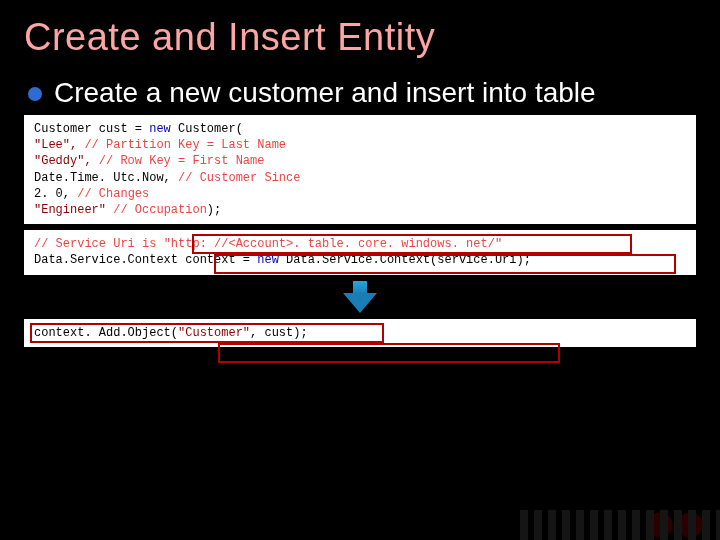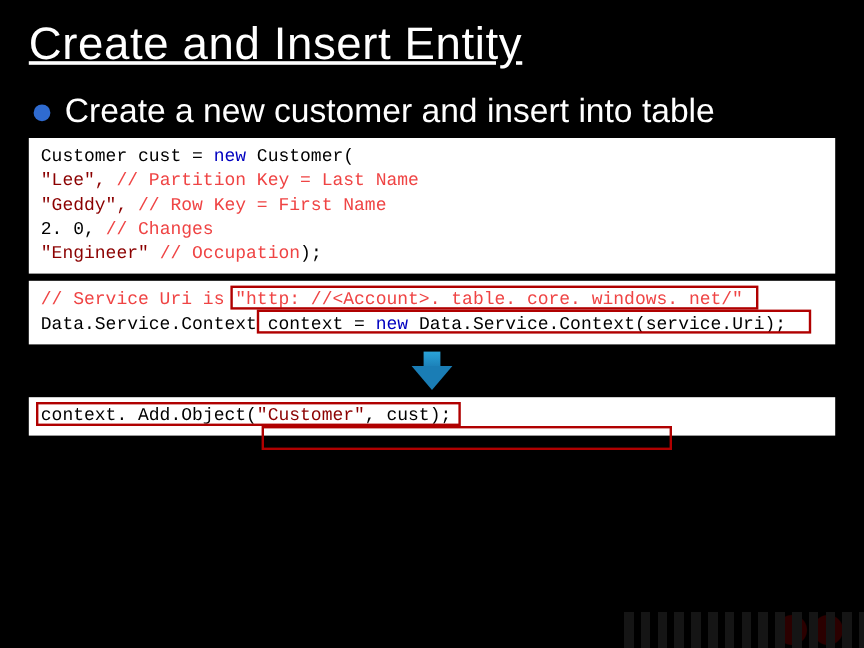--- a/index.html
+++ b/index.html
@@ -5,26 +5,25 @@
   * { box-sizing: border-box; margin: 0; padding: 0; }
   body {
     width: 720px;
     height: 540px;
     background: #000;
     font-family: "Segoe UI", Arial, sans-serif;
     overflow: hidden;
     position: relative;
   }
   .slide-title {
-    color: #ffffff;
+    color: #fca5a5;
     font-size: 38px;
     font-weight: 400;
     padding: 16px 0 0 24px;
     letter-spacing: 0.5px;
-    text-decoration: underline;
   }
   .bullet-row {
     display: flex;
     align-items: flex-start;
     padding: 18px 12px 0 28px;
   }
   .bullet-dot {
     width: 14px;
     height: 14px;
     border-radius: 50%;
@@ -36,21 +35,21 @@
     color: #fff;
     font-size: 28px;
     font-weight: 400;
     margin-left: 12px;
   }
   .code-box {
     background: #fff;
     margin: 6px 24px;
     padding: 6px 10px;
     font-family: Consolas, "Courier New", monospace;
-    font-size: 15px;
+    font-size: 12px;
     line-height: 1.35;
     color: #000;
     position: relative;
   }
   .kw { color: #0000c0; }
   .cm { color: #ef4444; }
   .str { color: #8b0000; }
   .highlight-box {
     position: absolute;
     border: 2px solid #b00000;
@@ -112,20 +111,23 @@
   <div>
     <span>Customer cust = </span><span class="kw">new</span><span> Customer(</span>
   </div>
   <div>
     <span class="str"> "Lee",</span><span>              </span><span class="cm">// Partition Key = Last Name</span>
   </div>
   <div>
     <span class="str"> "Geddy",</span><span>           </span><span class="cm">// Row Key = First Name</span>
   </div>
   <div>
+    <span>  Date.Time. Utc.Now,</span><span>      </span><span class="cm">// Customer Since</span>
+  </div>
+  <div>
     <span>  2. 0,</span><span>              </span><span class="cm">// Changes</span>
   </div>
   <div>
     <span class="str">  "Engineer"</span><span>              </span><span class="cm">// Occupation</span><span>);</span>
   </div>
 </div>
 
 <div class="code-box">
   <div>
     <span class="cm">// Service Uri is </span><span class="cm">"http: //&lt;Account&gt;. table. core. windows. net/"</span>

